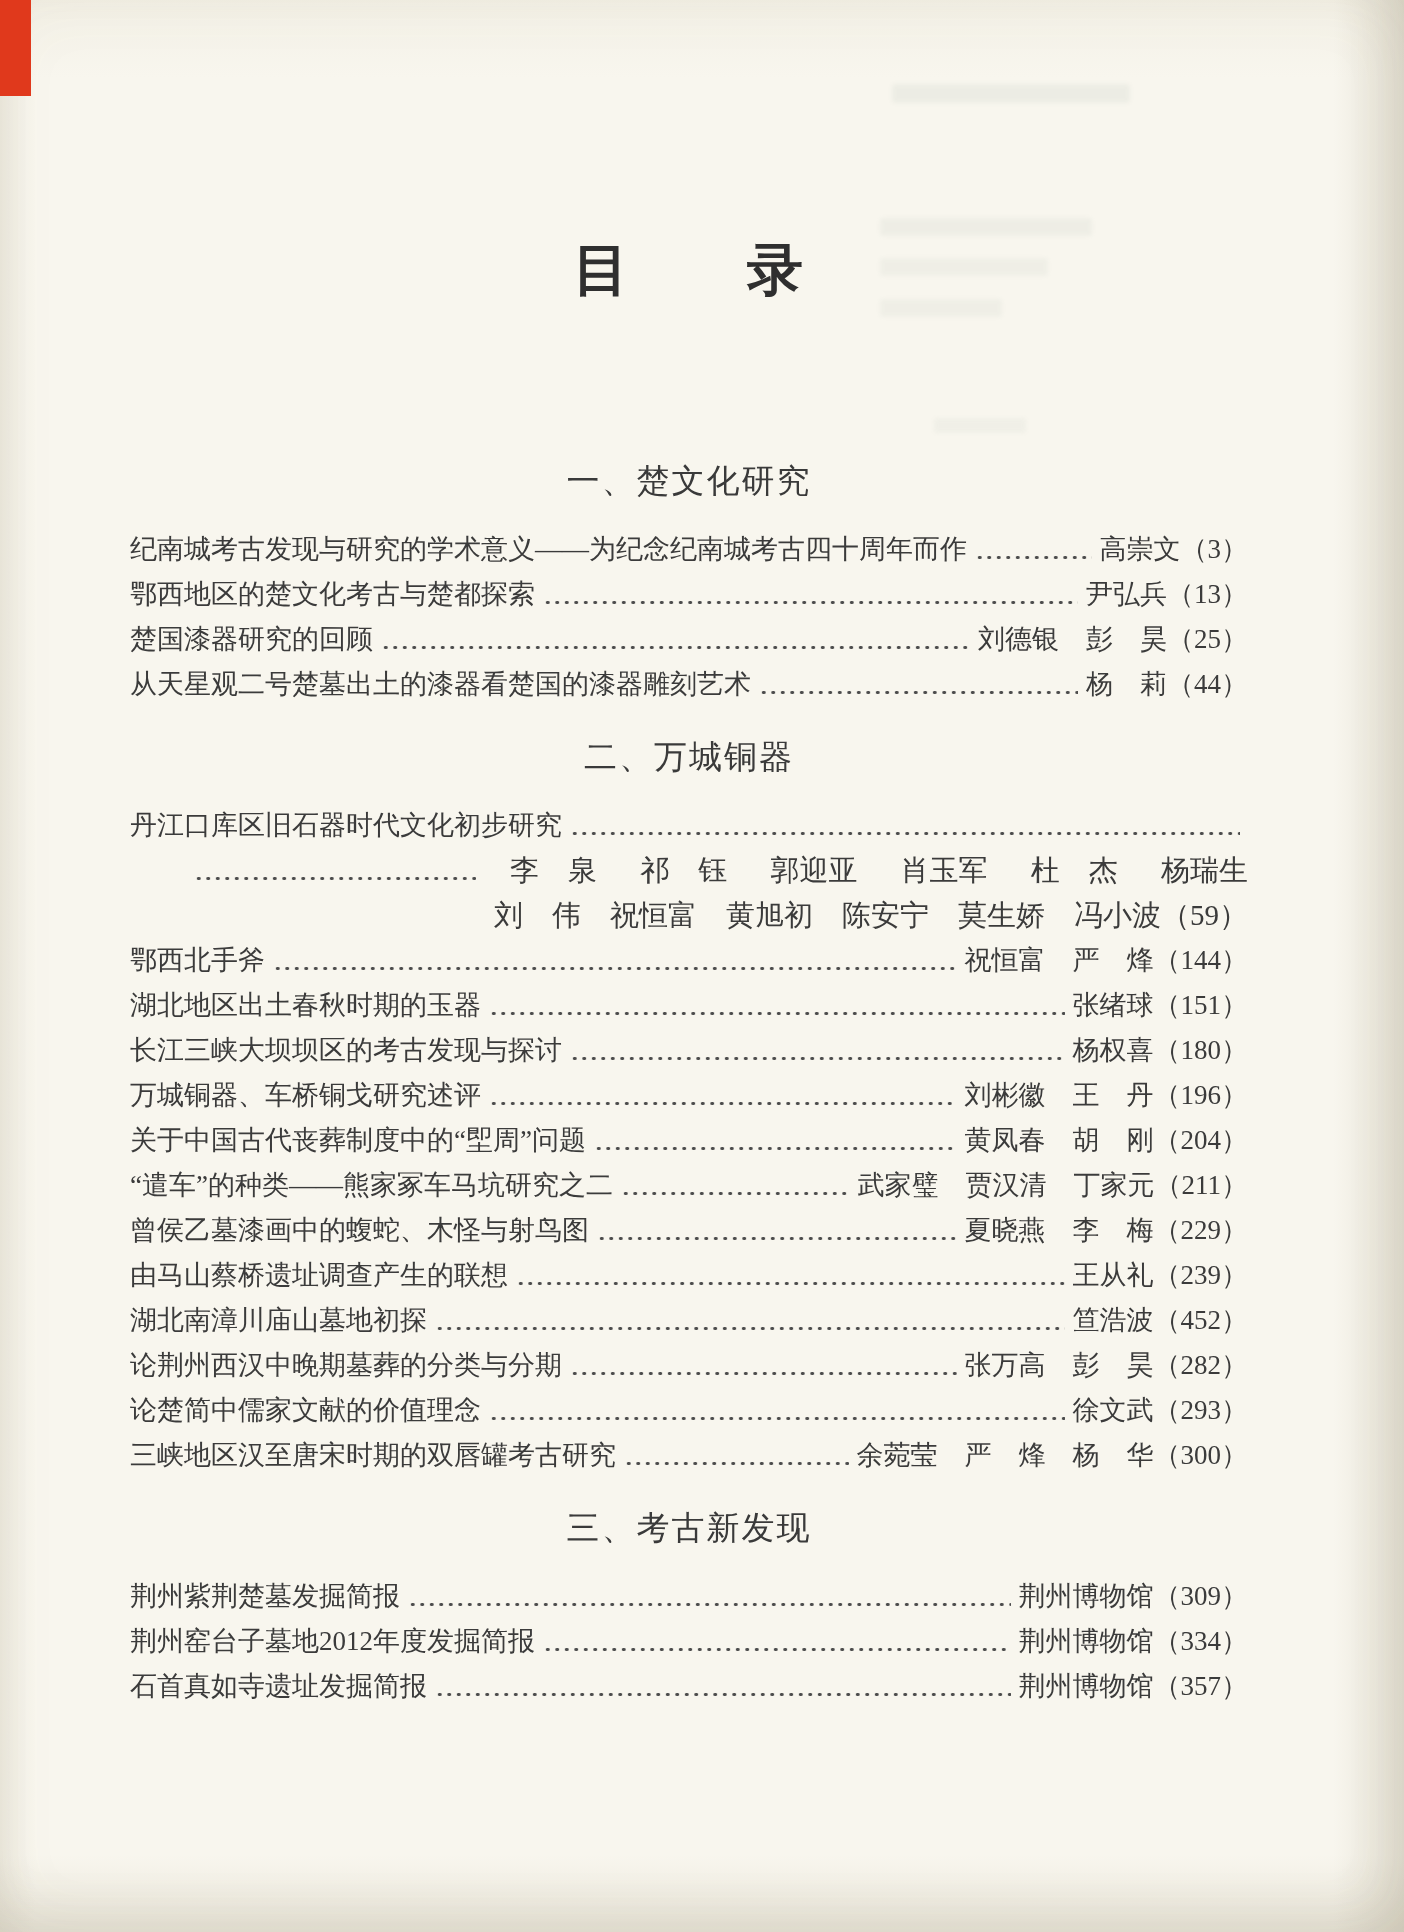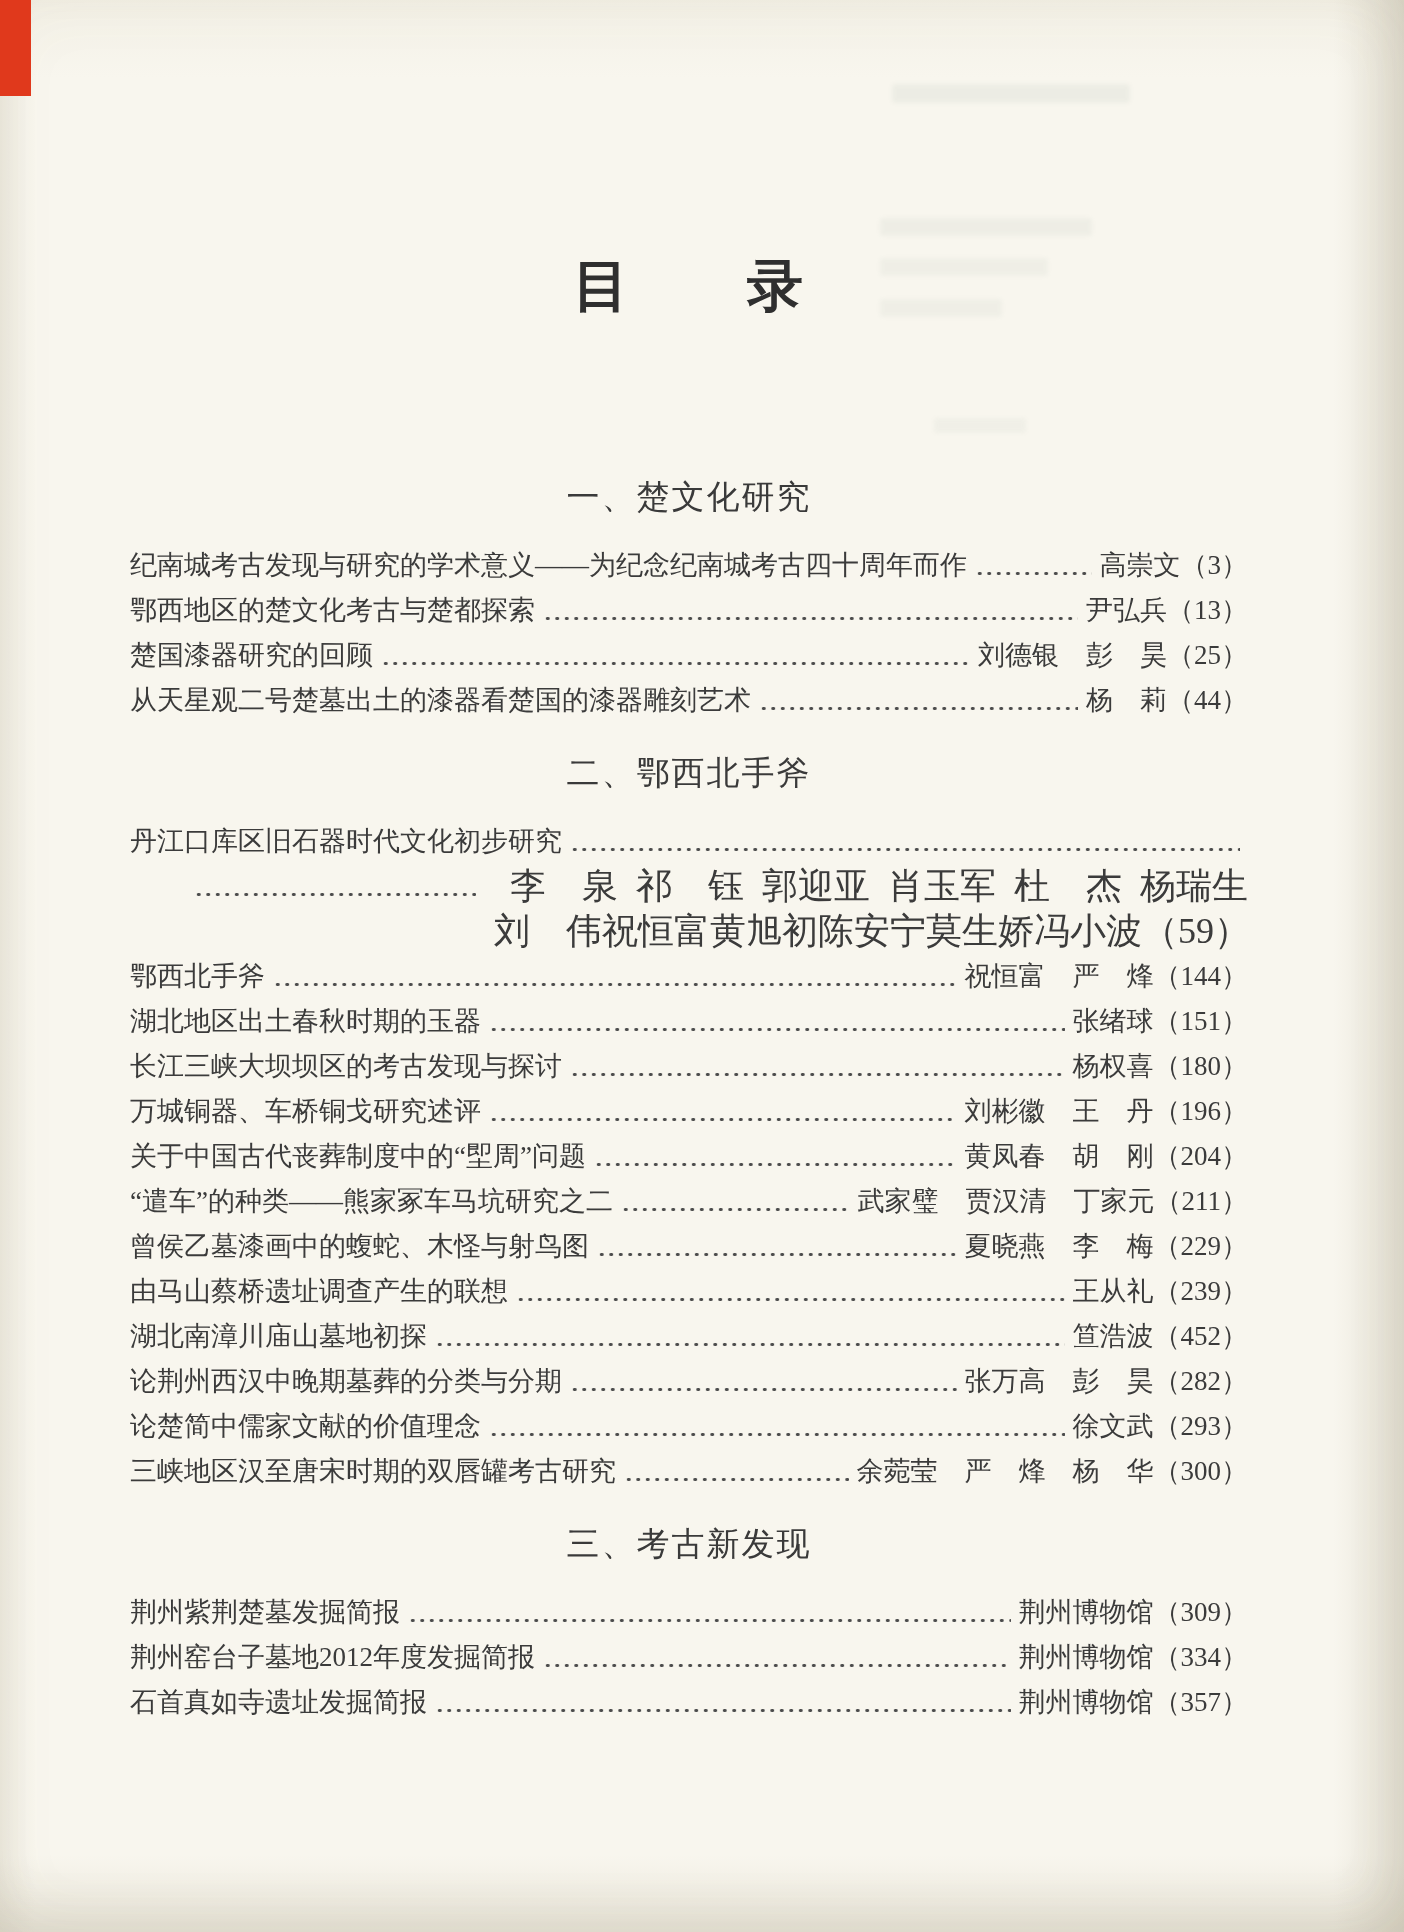--- a/index.html
+++ b/index.html
@@ -29,21 +29,20 @@
   }
   .b1{left:892px;top:84px;width:238px;height:19px;opacity:.10;}
   .b2{left:880px;top:218px;width:212px;height:18px;opacity:.09;}
   .b3{left:880px;top:258px;width:168px;height:18px;opacity:.08;}
   .b4{left:880px;top:299px;width:122px;height:18px;opacity:.08;}
   .b5{left:934px;top:418px;width:92px;height:15px;opacity:.07;}
 
   .content{
     position:absolute;left:130px;top:0;width:1118px;
     color:#3b3b3b;
-    margin-top:16px;
   }
   .doc-title{
     margin-top:233px;
     text-align:center;
     font-size:56px;font-weight:bold;
     color:#2f2f2f;
     white-space:pre;
     letter-spacing:2px;
   }
   .section-heading{
@@ -64,21 +63,21 @@
   .entry-title{flex:0 0 auto;}
   .dot-leader{
     flex:1 1 0;min-width:18px;height:5px;
     align-self:flex-end;margin:0 8px 12px 8px;
     background-image:radial-gradient(circle, #4c4c4c 1.7px, rgba(0,0,0,0) 1.8px);
     background-size:9.5px 5px;background-repeat:repeat-x;background-position:left center;
   }
   .dot-leader.fixed{flex:0 0 282px;}
   .entry-authors{flex:0 0 auto;}
   .entry-page{flex:0 0 auto;}
-  .extra-line{display:flex;align-items:baseline;height:45px;line-height:45px;font-size:36px;white-space:pre;}
+  .extra-line{display:flex;align-items:baseline;height:45px;line-height:45px;font-size:29px;white-space:pre;}
   .extra-line .names{flex:1 1 auto;display:flex;justify-content:space-between;}
   .extra-line.l1{padding-left:56px;}
   .extra-line.l1 .names{padding-left:26px;}
   .extra-line.l2{padding-left:364px;text-align:center;}
 </style>
 </head>
 <body>
 
 <div class="page">
   <div class="edge-strip" style="background: rgb(224, 57, 28);"></div>
@@ -93,21 +92,21 @@
     <div class="doc-title">目　　录</div>
     <div class="toc">
         <div class="section">
           <div class="section-heading">一、楚文化研究</div>
           <div class="toc-row"><div class="entry-title">纪南城考古发现与研究的学术意义——为纪念纪南城考古四十周年而作</div><div class="dot-leader"></div><div class="entry-authors">高崇文</div><div class="entry-page">（3）</div></div>
           <div class="toc-row"><div class="entry-title">鄂西地区的楚文化考古与楚都探索</div><div class="dot-leader"></div><div class="entry-authors">尹弘兵</div><div class="entry-page">（13）</div></div>
           <div class="toc-row"><div class="entry-title">楚国漆器研究的回顾</div><div class="dot-leader"></div><div class="entry-authors">刘德银　彭　昊</div><div class="entry-page">（25）</div></div>
           <div class="toc-row"><div class="entry-title">从天星观二号楚墓出土的漆器看楚国的漆器雕刻艺术</div><div class="dot-leader"></div><div class="entry-authors">杨　莉</div><div class="entry-page">（44）</div></div>
         </div>
         <div class="section">
-          <div class="section-heading">二、鄂西北手斧</div>
+          <div class="section-heading">二、万城铜器</div>
           <div class="toc-row"><div class="entry-title">丹江口库区旧石器时代文化初步研究</div><div class="dot-leader"></div></div>
           <div class="extra-line l1"><div class="dot-leader fixed"></div><div class="names"><div class="author-name">李　泉</div><div class="author-name">祁　钰</div><div class="author-name">郭迎亚</div><div class="author-name">肖玉军</div><div class="author-name">杜　杰</div><div class="author-name">杨瑞生</div></div></div>
           <div class="extra-line l2"><div class="names"><div class="author-name">刘　伟</div><div class="author-name">祝恒富</div><div class="author-name">黄旭初</div><div class="author-name">陈安宁</div><div class="author-name">莫生娇</div><div class="author-name">冯小波（59）</div></div></div>
           <div class="toc-row"><div class="entry-title">鄂西北手斧</div><div class="dot-leader"></div><div class="entry-authors">祝恒富　严　烽</div><div class="entry-page">（144）</div></div>
           <div class="toc-row"><div class="entry-title">湖北地区出土春秋时期的玉器</div><div class="dot-leader"></div><div class="entry-authors">张绪球</div><div class="entry-page">（151）</div></div>
           <div class="toc-row"><div class="entry-title">长江三峡大坝坝区的考古发现与探讨</div><div class="dot-leader"></div><div class="entry-authors">杨权喜</div><div class="entry-page">（180）</div></div>
           <div class="toc-row"><div class="entry-title">万城铜器、车桥铜戈研究述评</div><div class="dot-leader"></div><div class="entry-authors">刘彬徽　王　丹</div><div class="entry-page">（196）</div></div>
           <div class="toc-row"><div class="entry-title">关于中国古代丧葬制度中的“堲周”问题</div><div class="dot-leader"></div><div class="entry-authors">黄凤春　胡　刚</div><div class="entry-page">（204）</div></div>
           <div class="toc-row"><div class="entry-title">“遣车”的种类——熊家冢车马坑研究之二</div><div class="dot-leader"></div><div class="entry-authors">武家璧　贾汉清　丁家元</div><div class="entry-page">（211）</div></div>
           <div class="toc-row"><div class="entry-title">曾侯乙墓漆画中的蝮蛇、木怪与射鸟图</div><div class="dot-leader"></div><div class="entry-authors">夏晓燕　李　梅</div><div class="entry-page">（229）</div></div>

